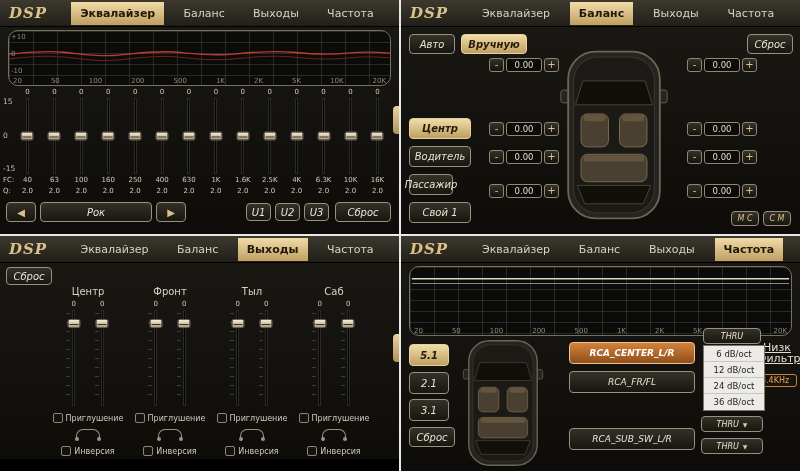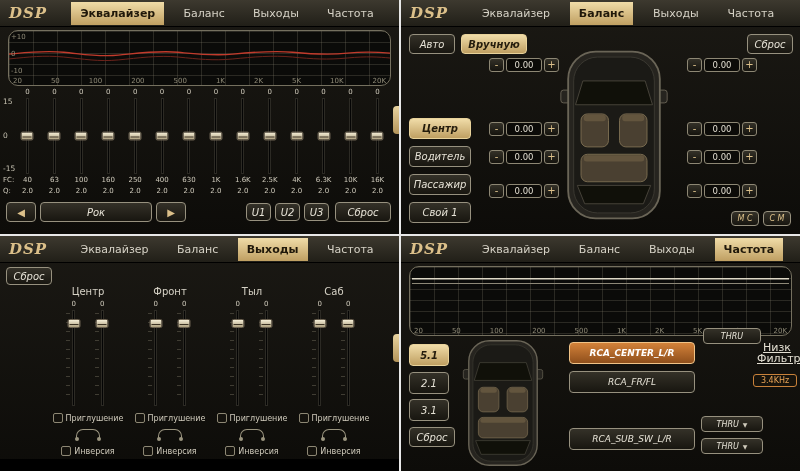--- a/index.html
+++ b/index.html
@@ -326,21 +326,21 @@
         <span class="fbtn">+</span>
       </div>
     <div class="fader" style="left:286px;top:184px">
         <span class="fbtn">-</span>
         <span class="fval">0.00</span>
         <span class="fbtn">+</span>
       </div>
 
     <div class="btn active" style="left:8px;top:118px;width:62px;height:21px">Центр</div>
     <div class="btn" style="left:8px;top:146px;width:62px;height:21px">Водитель</div>
-    <div class="btn" style="left:8px;top:174px;width:62px;height:21px">Пассажир</div>
+    <div class="btn" style="left:8px;top:174px;width:44px;height:21px">Пассажир</div>
     <div class="btn" style="left:8px;top:202px;width:62px;height:21px">Свой 1</div>
 
     <div class="btn gold" style="left:330px;top:211px;width:28px;height:15px;font-size:8px">M C</div>
     <div class="btn gold" style="left:362px;top:211px;width:28px;height:15px;font-size:8px">C M</div>
   </section>
 
   <section class="panel">
     <div class="hdr">
       <span class="logo">DSP</span>
       <div class="tabs">
@@ -502,20 +502,26 @@
 
     <svg class="car" viewBox="0 0 120 190" style="left:56px;top:102px;width:92px;height:130px">
         <use href="#car-top"></use>
       </svg>
 
     <div class="btn" style="left:168px;top:135px;width:126px;height:22px;font-size:9px">RCA_FR/FL</div>
     <div class="btn rca-active" style="left:168px;top:106px;width:126px;height:22px;font-size:9px">RCA_CENTER_L/R</div>
     <div class="btn" style="left:168px;top:192px;width:126px;height:22px;font-size:9px">RCA_SUB_SW_L/R</div>
 
     <div class="btn" style="left:302px;top:92px;width:58px;height:16px;font-size:8px">THRU</div>
+    <div class="dd-list" style="left:302px;top:109px;width:62px">
+      <div class="dd-item">6 dB/oct</div>
+      <div class="dd-item">12 dB/oct</div>
+      <div class="dd-item">24 dB/oct</div>
+      <div class="dd-item">36 dB/oct</div>
+    </div>
 
     <div class="lowfilter" style="left:356px;top:106px">
       <div>Низк</div>
       <div>Фильтр</div>
     </div>
     <div class="fbox" style="left:352px;top:138px">3.4KHz</div>
 
     <div class="btn thru" style="left:300px;top:180px;width:62px;height:16px">
       <span>THRU</span>
       <span class="arr">▼</span>

